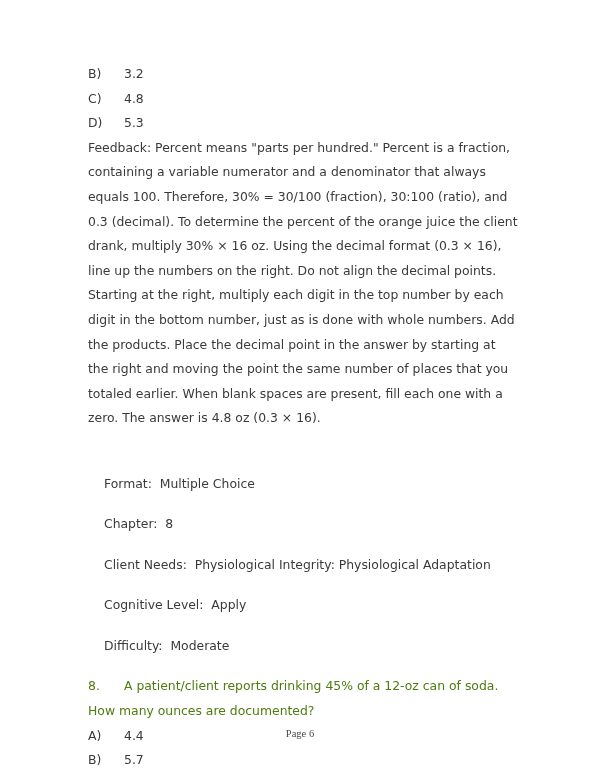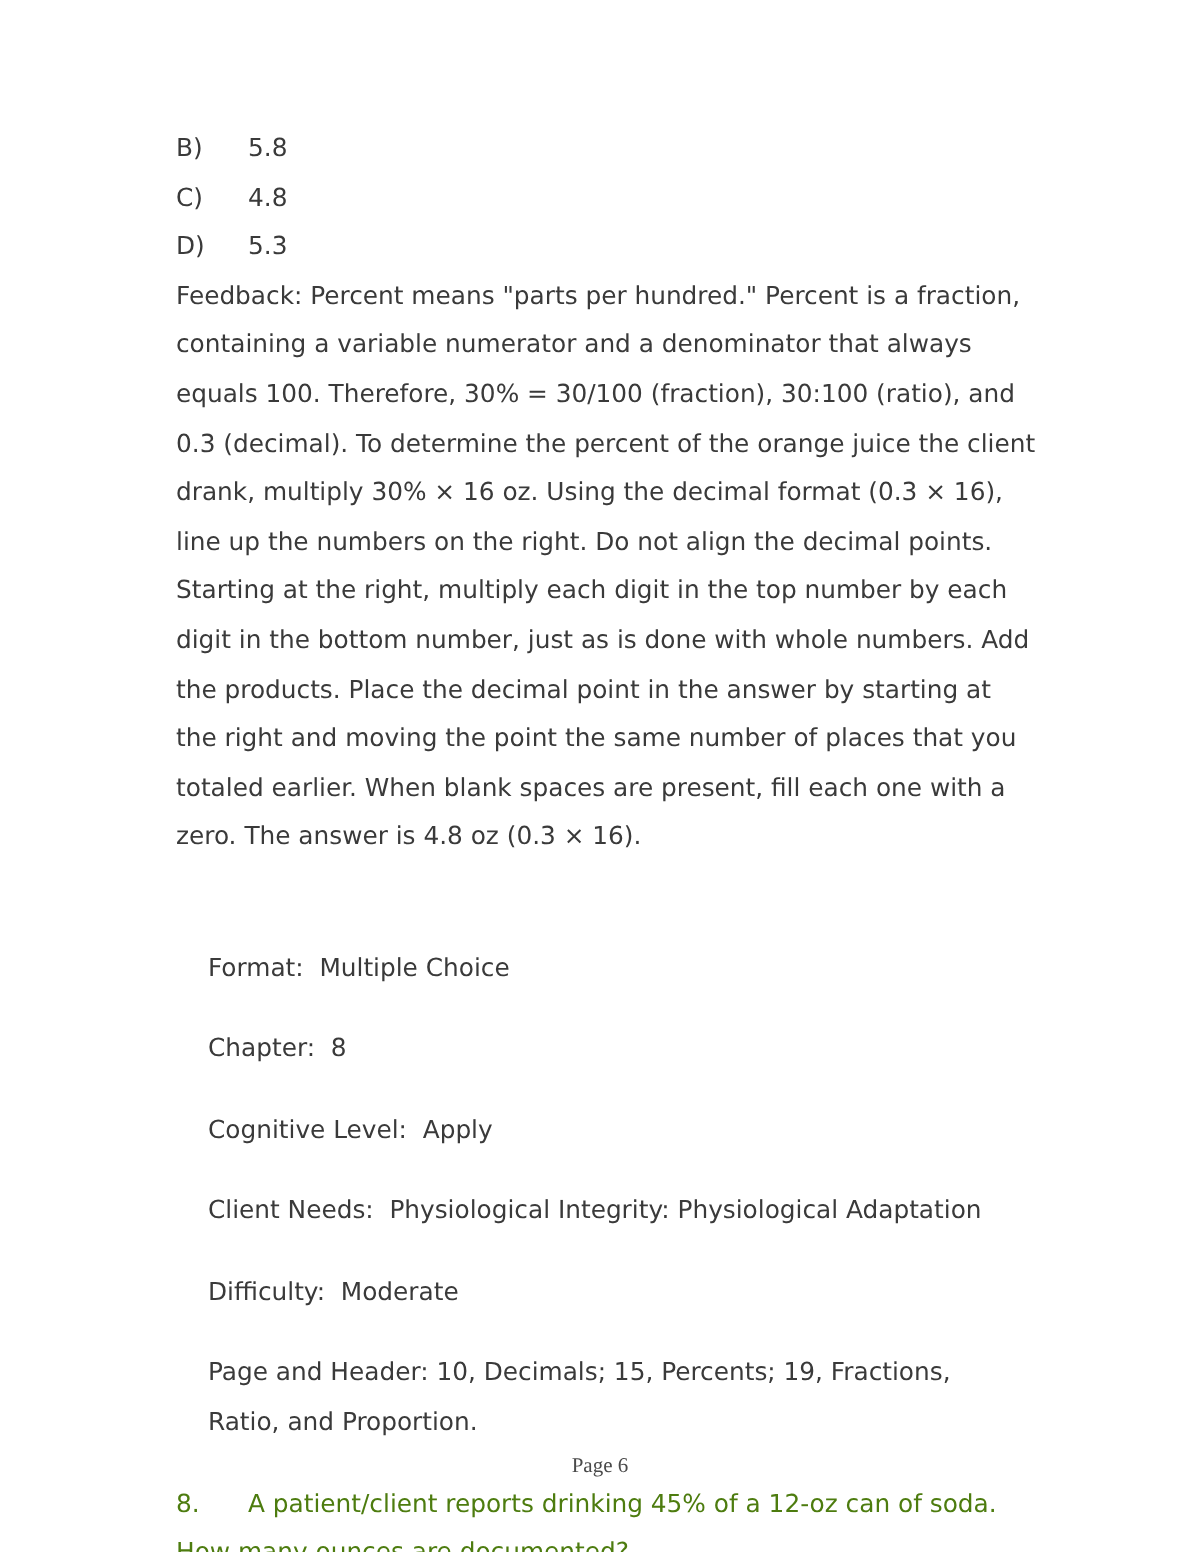--- a/index.html
+++ b/index.html
@@ -83,42 +83,41 @@
 </style>
 </head>
 <body>
 
 <div class="page">
 
   <div class="content">
 
     <div class="opt">
       <span class="opt-label">B)</span>
-      <span class="opt-value">5.8</span>
+      <span class="opt-value">3.2</span>
     </div>
     <div class="opt">
       <span class="opt-label">C)</span>
       <span class="opt-value">4.8</span>
     </div>
     <div class="opt">
       <span class="opt-label">D)</span>
       <span class="opt-value">5.3</span>
     </div>
 
 
     <p class="para">Feedback: Percent means "parts per hundred." Percent is a fraction, containing a variable numerator and a denominator that always equals 100. Therefore, 30% = 30/100 (fraction), 30:100 (ratio), and 0.3 (decimal). To determine the percent of the orange juice the client drank, multiply 30% × 16 oz. Using the decimal format (0.3 × 16), line up the numbers on the right. Do not align the decimal points. Starting at the right, multiply each digit in the top number by each digit in the bottom number, just as is done with whole numbers. Add the products. Place the decimal point in the answer by starting at the right and moving the point the same number of places that you totaled earlier. When blank spaces are present, fill each one with a zero. The answer is 4.8 oz (0.3 × 16).</p>
 
     <div class="spacer"></div>
 
     <p class="meta-line nbsp-gap">Format:  Multiple Choice</p>
     <p class="meta-line nbsp-gap">Chapter:  8</p>
+    <p class="meta-line nbsp-gap">Client Needs:  Physiological Integrity: Physiological Adaptation</p>
     <p class="meta-line nbsp-gap">Cognitive Level:  Apply</p>
-    <p class="meta-line nbsp-gap">Client Needs:  Physiological Integrity: Physiological Adaptation</p>
     <p class="meta-line nbsp-gap">Difficulty:  Moderate</p>
-    <p class="meta-line">Page and Header:  10, Decimals; 15, Percents; 19, Fractions, Ratio, and Proportion.</p>
 
     <p class="question"><span class="q-num">8.</span><span>A patient/client reports drinking 45% of a 12-oz can of soda. How many ounces are documented?</span></p>
 
     <div class="opt">
       <span class="opt-label">A)</span>
       <span class="opt-value">4.4</span>
     </div>
     <div class="opt">
       <span class="opt-label">B)</span>
       <span class="opt-value">5.7</span>

